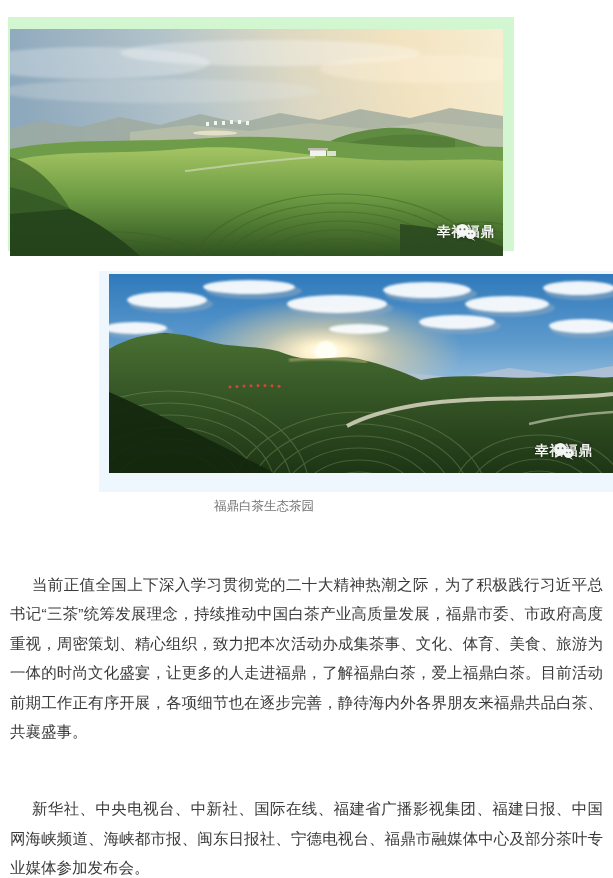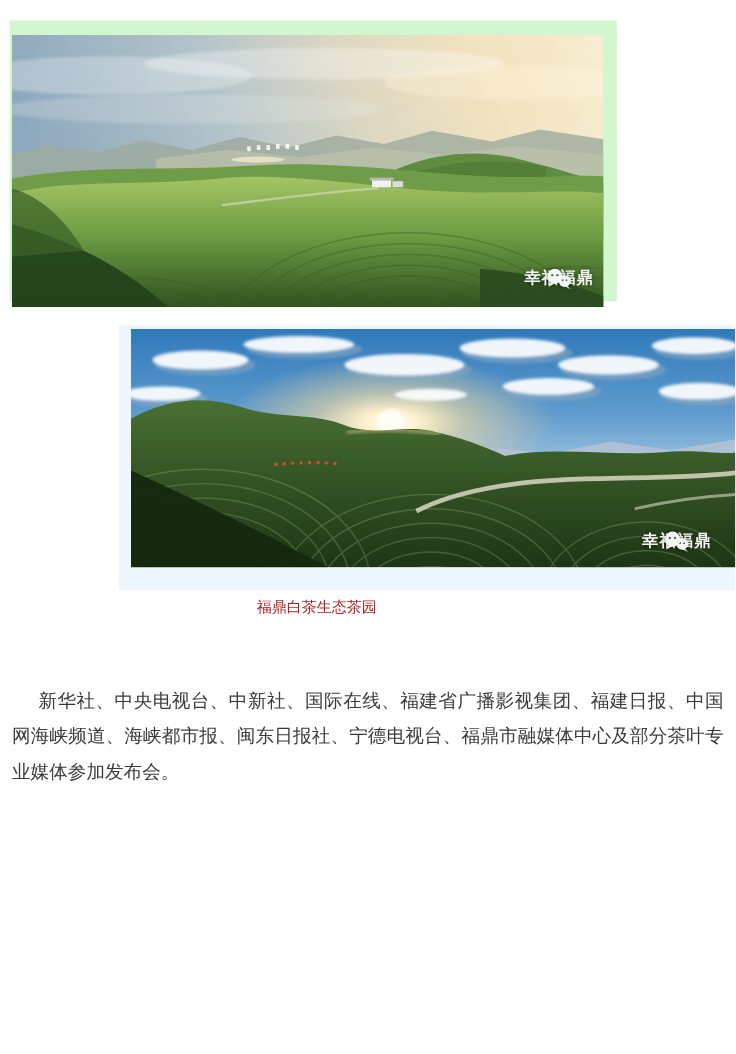--- a/index.html
+++ b/index.html
@@ -24,21 +24,21 @@
     color:#ffffff;font-size:13.5px;font-weight:bold;letter-spacing:1px;
     text-shadow:0 0 4px rgba(0,0,0,.45);opacity:.95;
   }
   .photo1 .watermark{right:8px;bottom:15px;}
   .photo2 .watermark{right:20px;bottom:13px;}
   .wm-icon{width:23px;height:19px;flex:0 0 auto;filter:drop-shadow(0 0 2px rgba(0,0,0,.35));}
 
   
   .caption{
     position:absolute;left:0;top:498px;width:528px;text-align:center;
-    font-size:12.5px;color:#b91c1c;line-height:16px;
+    font-size:12.5px;color:#737373;line-height:16px;
   }
 
   
   .body-text{
     position:absolute;left:10px;top:570px;width:593px;
     font-size:15.5px;line-height:29.4px;color:#3a3a3a;text-align:justify;
   }
   .body-text p{margin:0 0 48px 0;text-indent:22px;}
   .body-text p:last-child{margin-bottom:0;}
 </style>
@@ -245,16 +245,17 @@
         <circle cx="15.2" cy="11.8" r="0.9" fill="rgba(30,45,30,0.7)"></circle>
         <circle cx="18.8" cy="11.8" r="0.9" fill="rgba(30,45,30,0.7)"></circle>
       </svg>
       <span>幸福福鼎</span>
     </div>
   </figure>
 
   <div class="caption">福鼎白茶生态茶园</div>
 
   <div class="body-text">
+    <p>当前正值全国上下深入学习贯彻党的二十大精神热潮之际，为了积极践行习近平总书记“三茶”统筹发展理念，持续推动中国白茶产业高质量发展，福鼎市委、市政府高度重视，周密策划、精心组织，致力把本次活动办成集茶事、文化、体育、美食、旅游为一体的时尚文化盛宴，让更多的人走进福鼎，了解福鼎白茶，爱上福鼎白茶。目前活动前期工作正有序开展，各项细节也在逐步完善，静待海内外各界朋友来福鼎共品白茶、共襄盛事。</p>
     <p>新华社、中央电视台、中新社、国际在线、福建省广播影视集团、福建日报、中国网海峡频道、海峡都市报、闽东日报社、宁德电视台、福鼎市融媒体中心及部分茶叶专业媒体参加发布会。</p>
   </div>
 
 </div>
 
 </body></html>

